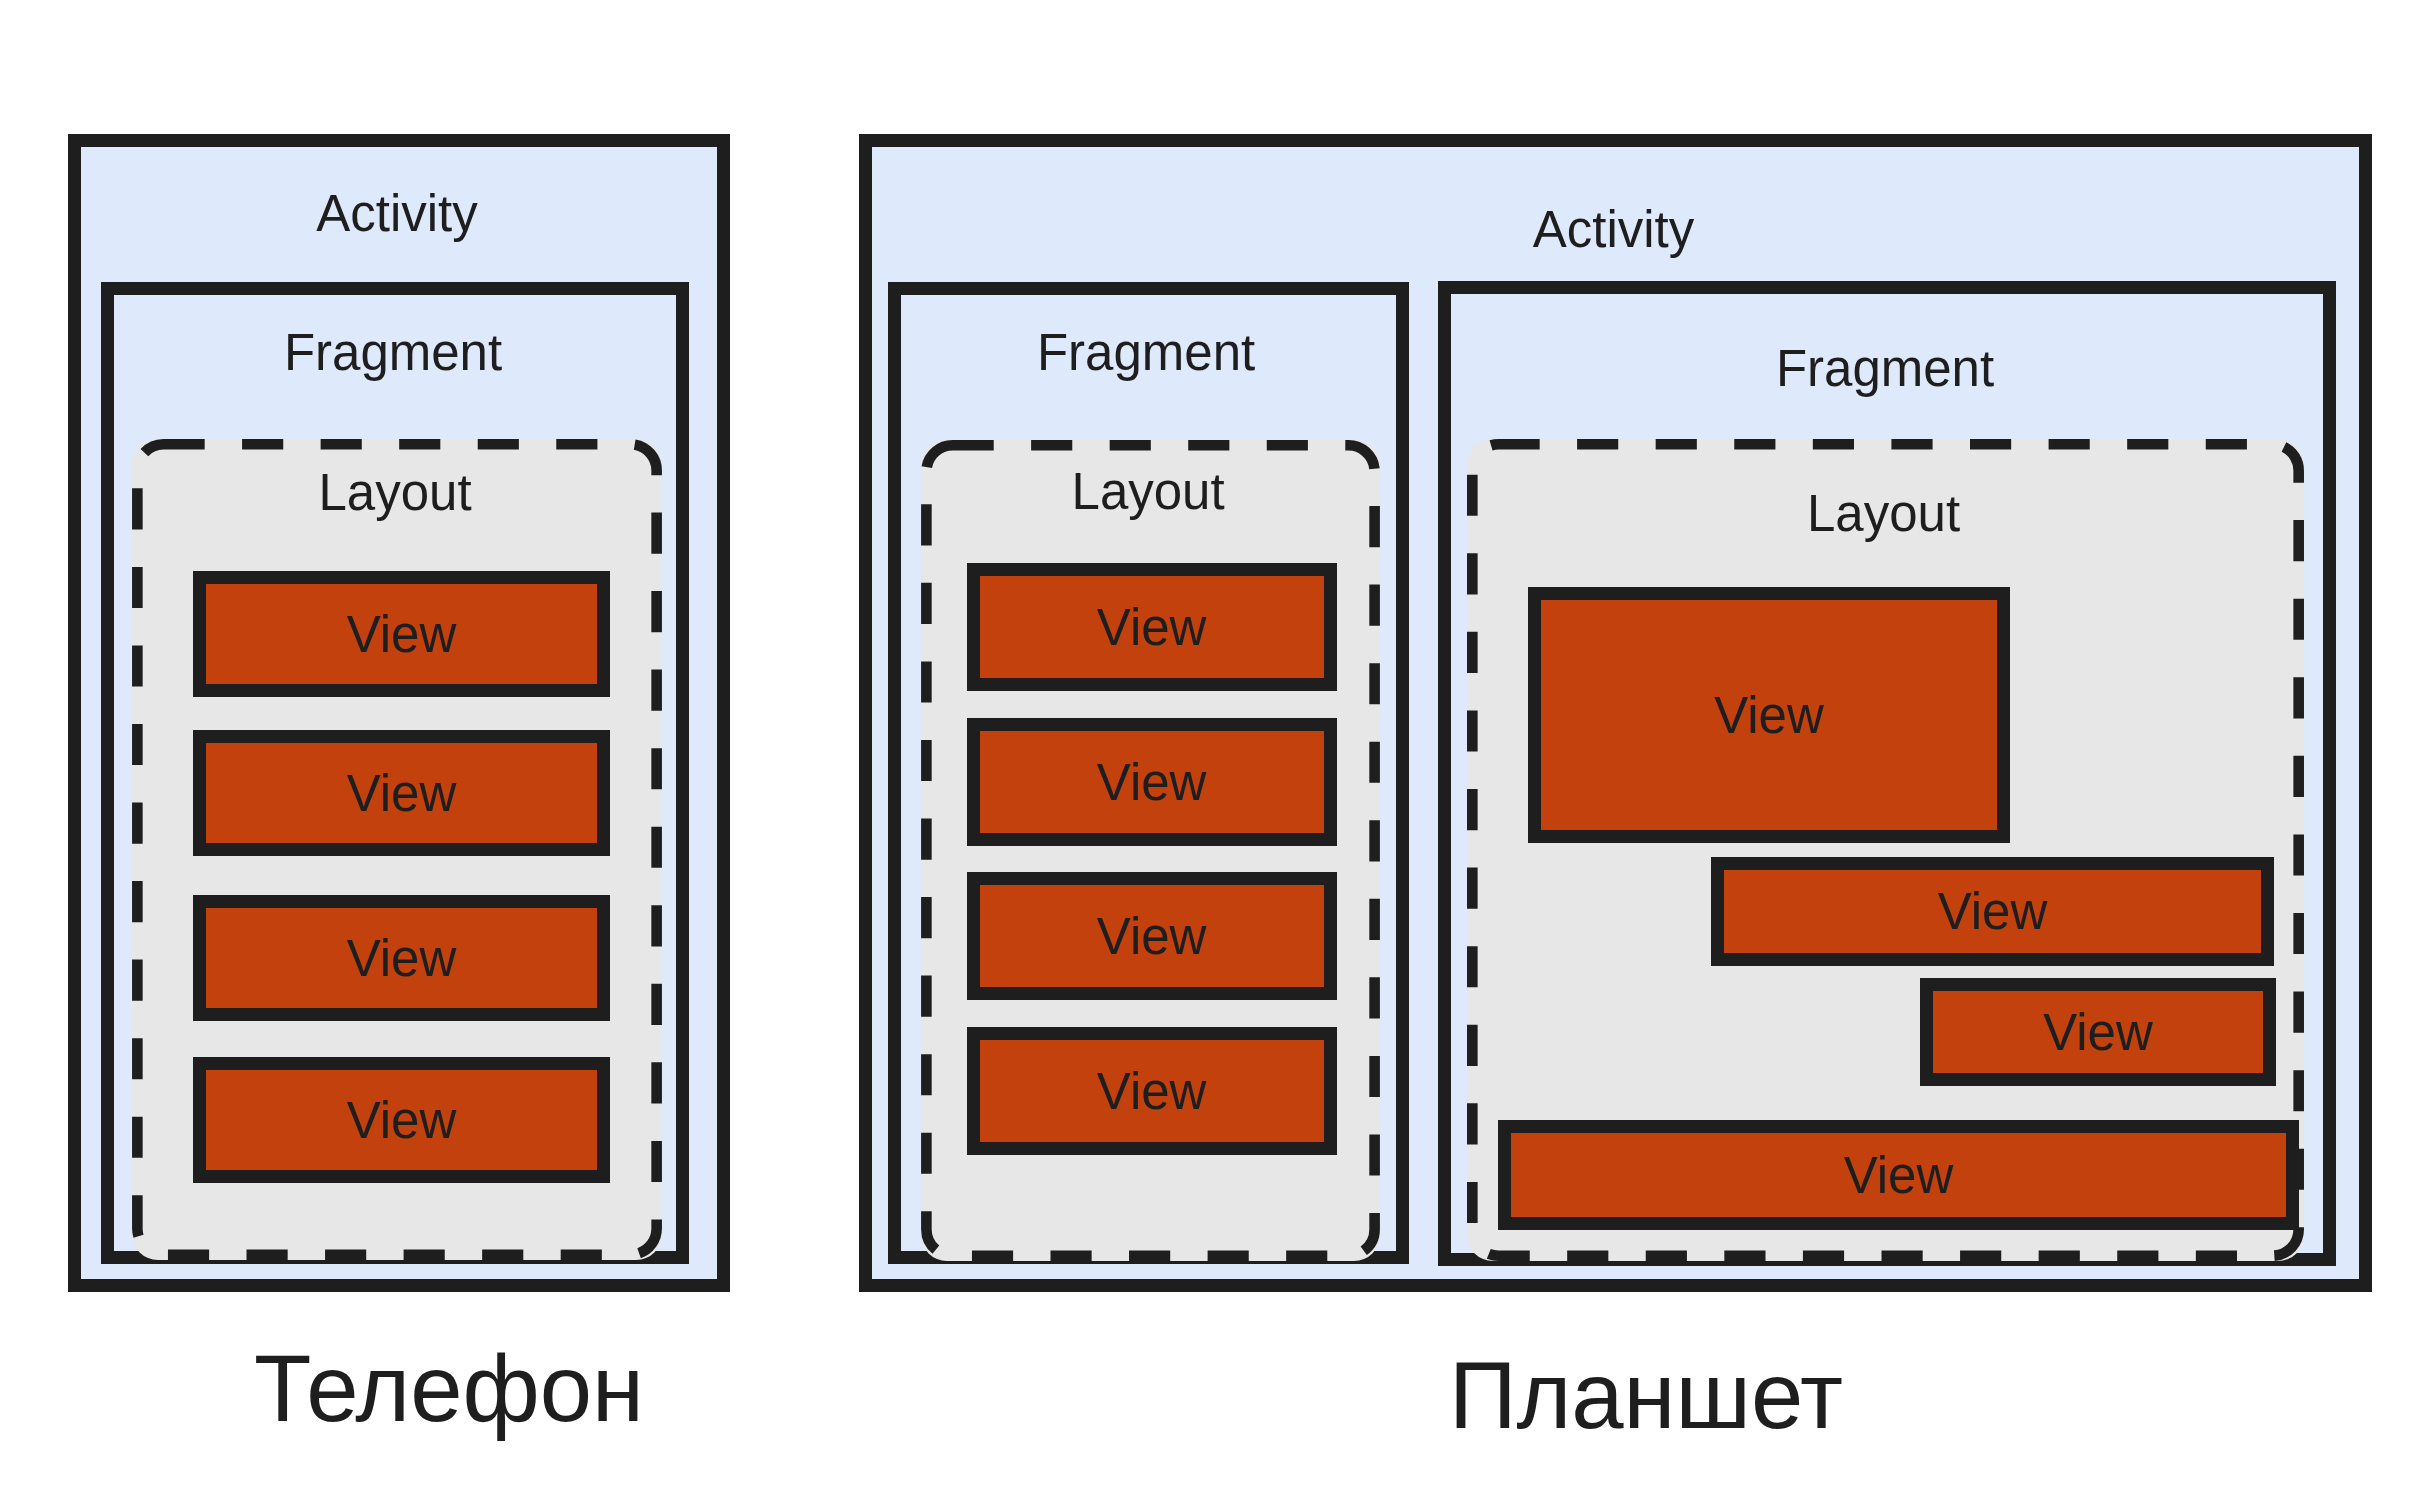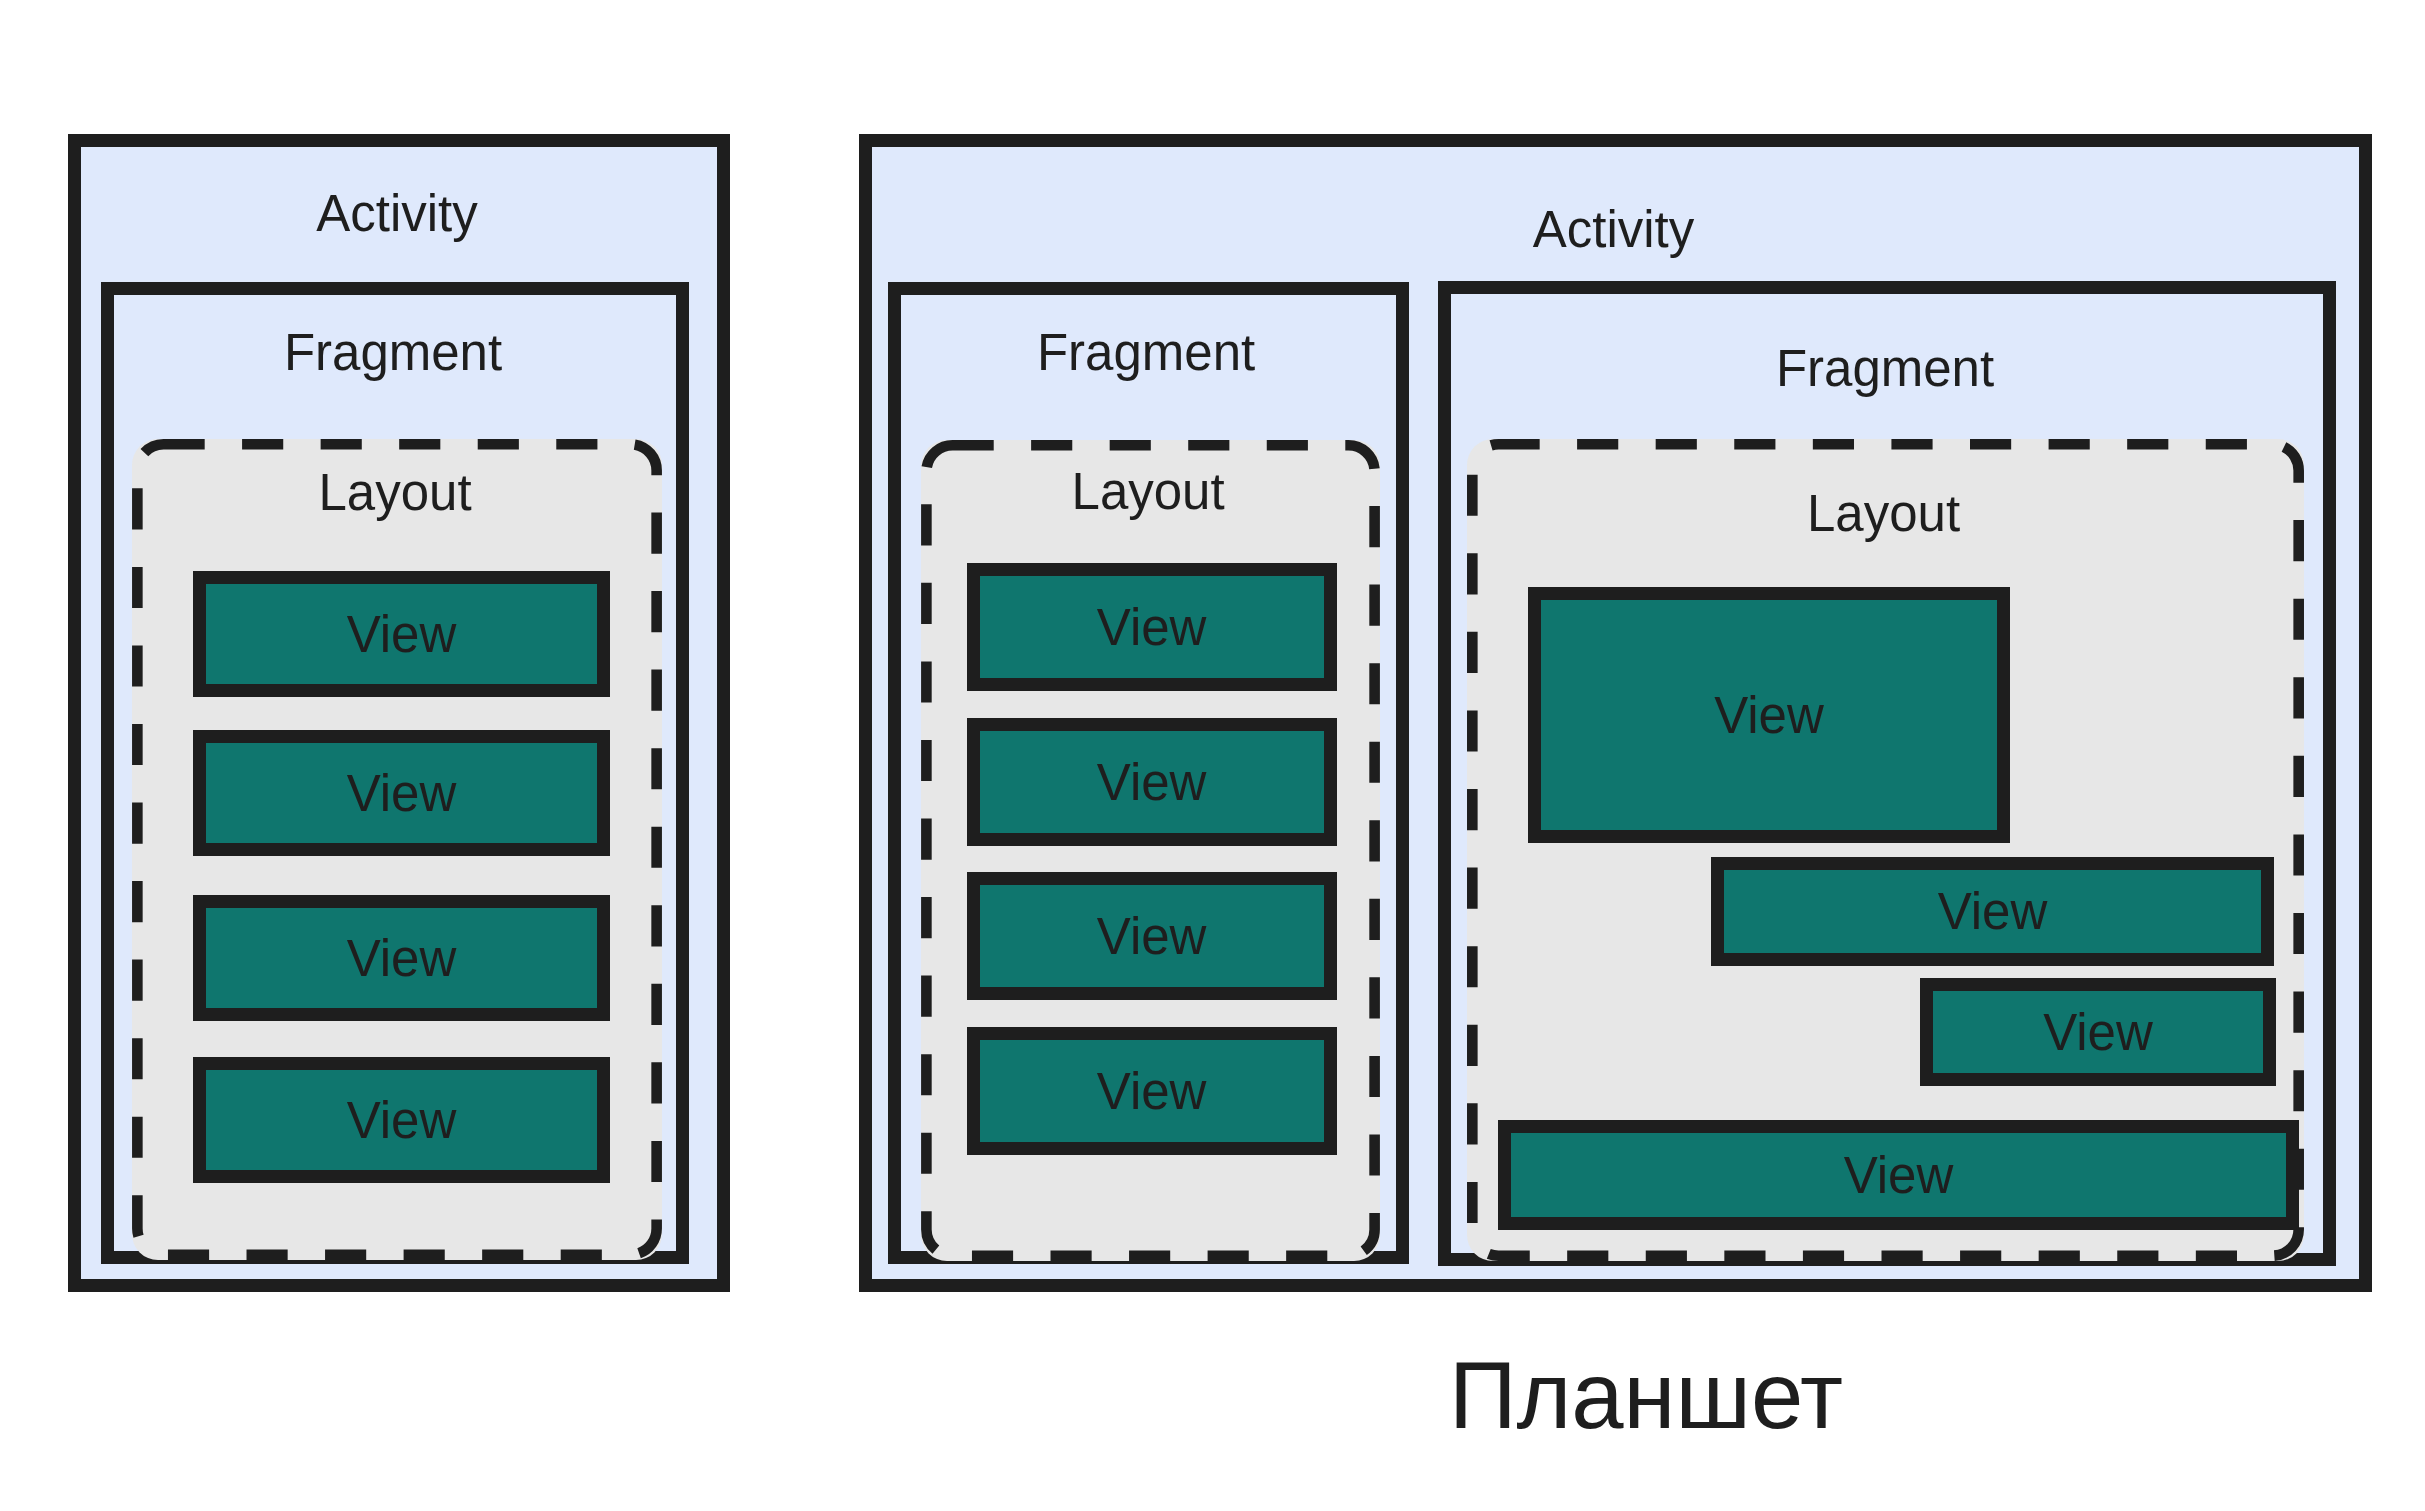--- a/index.html
+++ b/index.html
@@ -2,21 +2,21 @@
 <html style="font-size:10px"><head>
 <meta charset="utf-8">
 <style>
   html,body{margin:0;padding:0;background:#ffffff;}
   body{font-family:"Liberation Sans","DejaVu Sans",sans-serif;color:#1e1e1e;}
   .canvas{position:relative;width:2426px;height:1512px;background:#ffffff;overflow:hidden;}
   .abs{position:absolute;box-sizing:border-box;}
   .bluebox{background:#dfe9fc;border:13px solid #1e1e1e;}
   .layoutbox{background:#e7e7e7;border-radius:26px;margin-top:26px;}
   .layoutbox > svg{position:absolute;left:0;top:0;overflow:visible;display:block;}
-  .viewbox{position:absolute;box-sizing:border-box;background:#0f766e;border:13px solid #1e1e1e;
+  .viewbox{position:absolute;box-sizing:border-box;background:#c2410c;border:13px solid #1e1e1e;
            display:flex;align-items:center;justify-content:center;font-size:51px;line-height:1;text-align:center;}
   .toplabel{position:absolute;left:0;right:4px;text-align:center;font-size:51px;line-height:51px;white-space:nowrap;}
   .caption{position:absolute;text-align:center;font-size:94px;line-height:94px;white-space:nowrap;}
 </style>
 </head>
 <body>
 
 <div class="canvas">
 
   <div class="abs bluebox" style="left:68px;top:134px;width:662px;height:1158px;">
@@ -35,20 +35,21 @@
         <div class="toplabel" style="top:28px;">Layout</div>
 
         <div class="viewbox" style="left:61px;top:132px;width:417px;height:126px;">View</div>
         <div class="viewbox" style="left:61px;top:291px;width:417px;height:126px;">View</div>
         <div class="viewbox" style="left:61px;top:456px;width:417px;height:126px;">View</div>
         <div class="viewbox" style="left:61px;top:618px;width:417px;height:126px;">View</div>
       </div>
     </div>
   </div>
 
+  <div class="caption" style="left:75px;top:1342px;width:748px;">Телефон</div>
 
   <div class="abs bluebox" style="left:859px;top:134px;width:1513px;height:1158px;">
 
     <div class="toplabel" style="top:57px;">Activity</div>
 
     <div class="abs bluebox" style="left:15.6px;top:135px;width:521px;height:982px;">
 
       <div class="toplabel" style="top:32px;">Fragment</div>
 
       <div class="abs layoutbox" style="left:20px;top:119px;width:459px;height:821px;">

